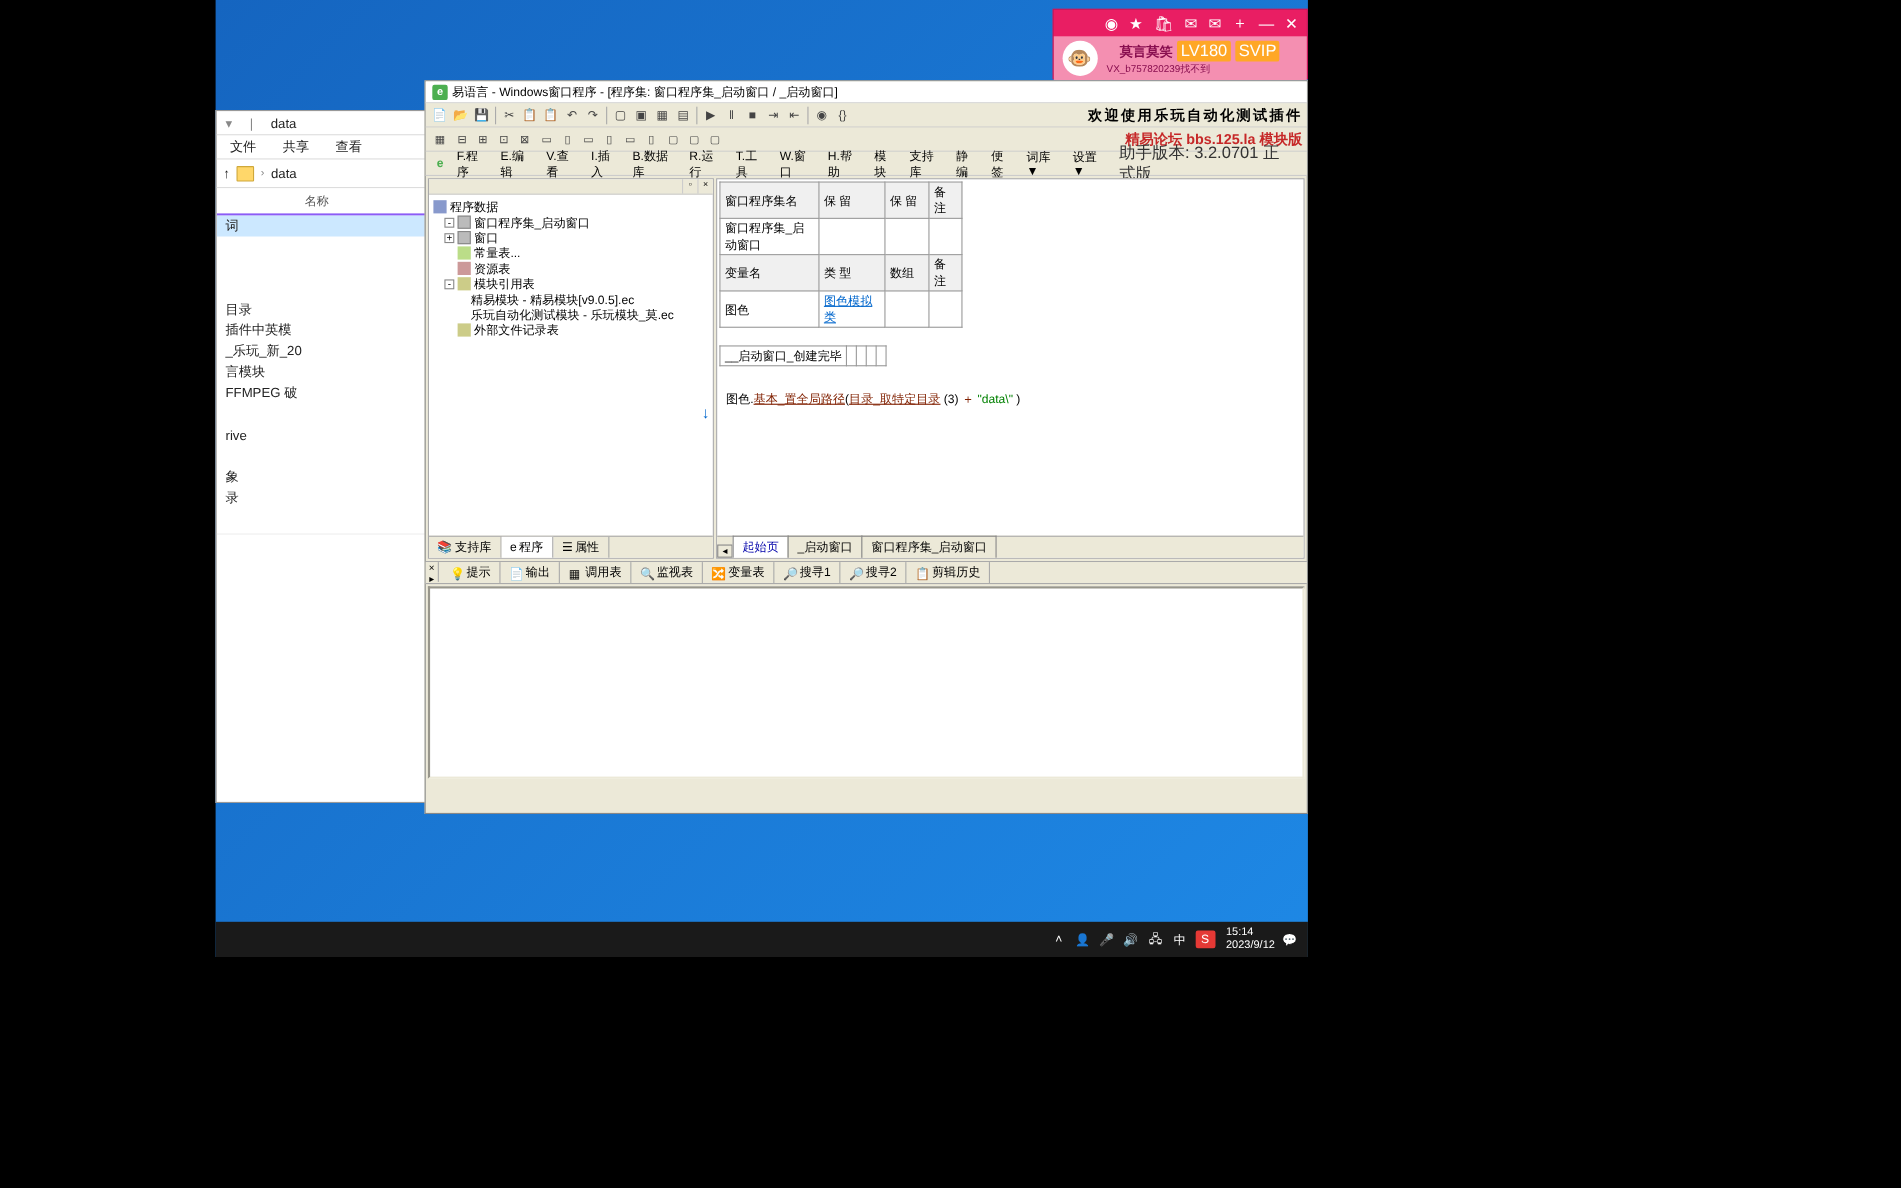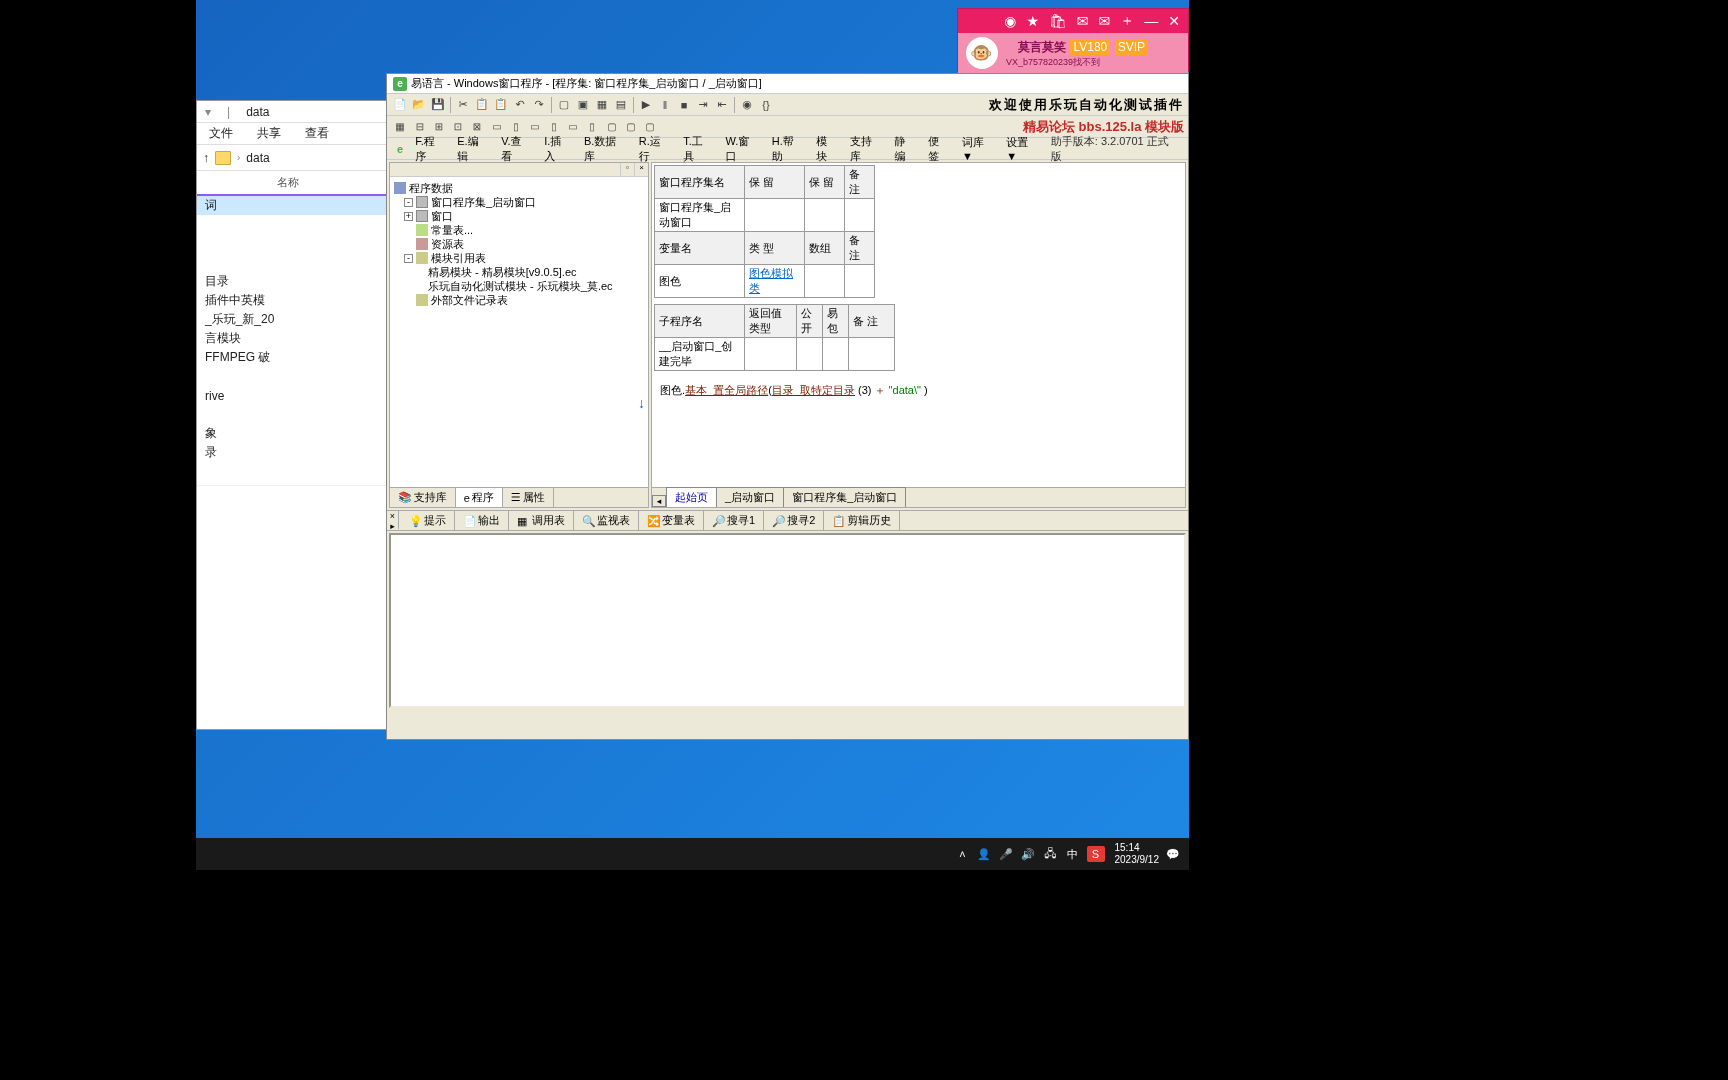--- a/index.html
+++ b/index.html
@@ -11,21 +11,21 @@
   .taskbar .tray-icon { width: 16px; height: 16px; display: inline-flex; align-items: center; justify-content: center; color: #fff; }
   .taskbar .time-block { text-align: left; line-height: 1.2; font-size: 10px; margin-left: 4px; }
   
   
   .overlay { position: absolute; right: 0; top: 8px; width: 232px; height: 64px; background: #e91e63; border: 1px solid #c2185b; }
   .overlay-top { height: 24px; display: flex; align-items: center; justify-content: flex-end; gap: 10px; padding: 0 8px; }
   .overlay-top span { color: #fff; font-size: 14px; }
   .overlay-body { display: flex; align-items: center; padding: 4px 8px; gap: 8px; background: #f48fb1; }
   .overlay-avatar { width: 32px; height: 32px; border-radius: 50%; background: #fff; display: flex; align-items: center; justify-content: center; font-size: 18px; }
   .overlay-name { font-size: 12px; color: #880e4f; font-weight: bold; margin-left: 12px; }
-  .overlay-badge { background: #ffa726; color: #fff; font-size: 12px; padding: 1px 3px; border-radius: 2px; }
+  .overlay-badge { background: #ffa726; color: #fff; font-size: 15px; padding: 1px 3px; border-radius: 2px; }
   .overlay-sub { font-size: 9px; color: #880e4f; }
   
   
   .explorer { position: absolute; left: 0; top: 100px; width: 262px; height: 630px; background: #fff; border: 1px solid #999; font-size: 12px; color: #222; }
   .exp-tabs { height: 22px; display: flex; align-items: center; border-bottom: 1px solid #ddd; }
   .exp-tabs span { padding: 2px 8px; }
   .exp-ribbon { height: 22px; display: flex; align-items: center; border-bottom: 1px solid #ddd; }
   .exp-ribbon span { padding: 0 12px; }
   .exp-addr { height: 26px; display: flex; align-items: center; gap: 6px; border-bottom: 1px solid #ddd; padding: 0 6px; }
   .exp-addr .folder-icon { width: 16px; height: 14px; background: #ffd76a; border: 1px solid #cfa83a; border-radius: 1px; }
@@ -48,41 +48,41 @@
   .ide-title .e-icon { width: 14px; height: 14px; background: #4caf50; border-radius: 2px; display: flex; align-items: center; justify-content: center; color: #fff; font-size: 10px; font-weight: bold; }
   .ide-toolbar1 { height: 22px; background: #ece9d8; border-bottom: 1px solid #ccc; display: flex; align-items: center; padding: 0 4px; gap: 1px; }
   .ide-toolbar1 .tb { width: 18px; height: 18px; border: 1px solid transparent; display: flex; align-items: center; justify-content: center; font-size: 11px; color: #444; }
   .ide-toolbar1 .sep { width: 1px; height: 16px; background: #aaa; margin: 0 2px; }
   .ide-toolbar1 .banner { margin-left: auto; font-size: 13px; font-weight: bold; color: #000; letter-spacing: 2px; }
   .ide-toolbar2 { height: 22px; background: #ece9d8; border-bottom: 1px solid #ccc; display: flex; align-items: center; padding: 0 4px; gap: 1px; }
   .ide-toolbar2 .tb { width: 18px; height: 18px; border: 1px solid transparent; display: flex; align-items: center; justify-content: center; font-size: 10px; color: #444; }
   .ide-toolbar2 .red-banner { margin-left: auto; color: #c62828; font-size: 13px; font-weight: bold; }
   .ide-menu { height: 22px; background: #ece9d8; border-bottom: 1px solid #ccc; display: flex; align-items: center; padding: 0 4px; font-size: 11px; }
   .ide-menu span { padding: 2px 6px; cursor: default; }
-  .ide-menu .stretch { margin-left: auto; font-size: 11px; color: #333; }
+  .ide-menu .stretch { margin-left: auto; font-size: 15px; color: #333; }
   .ide-body { display: flex; height: 350px; }
   .ide-tree-panel { width: 260px; background: #fff; border: 1px solid #aaa; margin: 2px; position: relative; display: flex; flex-direction: column; }
   .tree-head { height: 14px; background: #ece9d8; border-bottom: 1px solid #ccc; display: flex; justify-content: flex-end; font-size: 8px; }
   .tree-head span { width: 14px; text-align: center; border-left: 1px solid #ccc; }
   .tree-body { flex: 1; padding: 4px; font-size: 11px; color: #000; overflow: hidden; }
   .tree-body .node { display: flex; align-items: center; height: 14px; gap: 3px; white-space: nowrap; }
   .tree-body .minus { display: inline-block; width: 9px; height: 9px; border: 1px solid #888; text-align: center; line-height: 7px; font-size: 9px; }
   .tree-body .plus { display: inline-block; width: 9px; height: 9px; border: 1px solid #888; text-align: center; line-height: 7px; font-size: 9px; }
   .tree-body .ticon { width: 12px; height: 12px; display: inline-block; }
   .ticon.db { background: #89c; }
   .ticon.win { background: #bbb; border: 1px solid #888; }
   .ticon.res { background: #c99; }
   .ticon.const { background: #bd8; }
   .ticon.mod { background: #cc8; }
   .tree-tabs { height: 20px; background: #ece9d8; border-top: 1px solid #aaa; display: flex; }
   .tree-tabs .ttab { padding: 2px 8px; border-right: 1px solid #aaa; font-size: 11px; display: flex; align-items: center; gap: 2px; }
   .tree-tabs .ttab.act { background: #fff; }
   .ide-editor-panel { flex: 1; background: #fff; border: 1px solid #aaa; margin: 2px 2px 2px 0; display: flex; flex-direction: column; position: relative; }
   .ed-tables { padding: 2px; font-size: 11px; }
-  .ed-table { border-collapse: collapse; margin-bottom: 6px; }
+  .ed-table { border-collapse: collapse; margin-bottom: 16px; }
   .ed-table td { border: 1px solid #999; padding: 1px 4px; background: #f0f0f0; height: 16px; font-size: 11px; }
   .ed-table td.data { background: #fff; }
   .ed-table td.link { background: #fff; color: #0066cc; text-decoration: underline; }
   .ed-code { padding: 4px 8px; font-size: 11px; font-family: SimSun, monospace; flex: 1; position: relative; }
   .code-green { color: #008000; }
   .code-brown { color: #802000; text-decoration: underline; }
   .code-plus { color: #802000; }
   .ed-tabs { height: 20px; background: #ece9d8; border-top: 1px solid #aaa; display: flex; align-items: flex-end; font-size: 11px; }
   .ed-tabs .etab { padding: 2px 8px; border: 1px solid #888; border-bottom: none; background: #ece9d8; margin-right: -1px; }
   .ed-tabs .etab.act { background: #fff; color: #00a; }
@@ -352,27 +352,20 @@
             <tr>
                   <td class="data">图色</td>
                   <td class="link">图色模拟类</td>
                   <td class="data"></td>
                   <td class="data"></td>
                 </tr>
           </tbody>
             </table>
           <table class="ed-table">
             <tbody>
-                <tr>
-                  <td style="width:90px">子程序名</td>
-                  <td style="width:52px">返回值类型</td>
-                  <td style="width:26px">公开</td>
-                  <td style="width:26px">易包</td>
-                  <td style="width:46px">备 注</td>
-                </tr>
             <tr>
                   <td class="data">__启动窗口_创建完毕</td>
                   <td class="data"></td>
                   <td class="data"></td>
                   <td class="data"></td>
                   <td class="data"></td>
                 </tr>
           </tbody>
             </table>
         </div>

